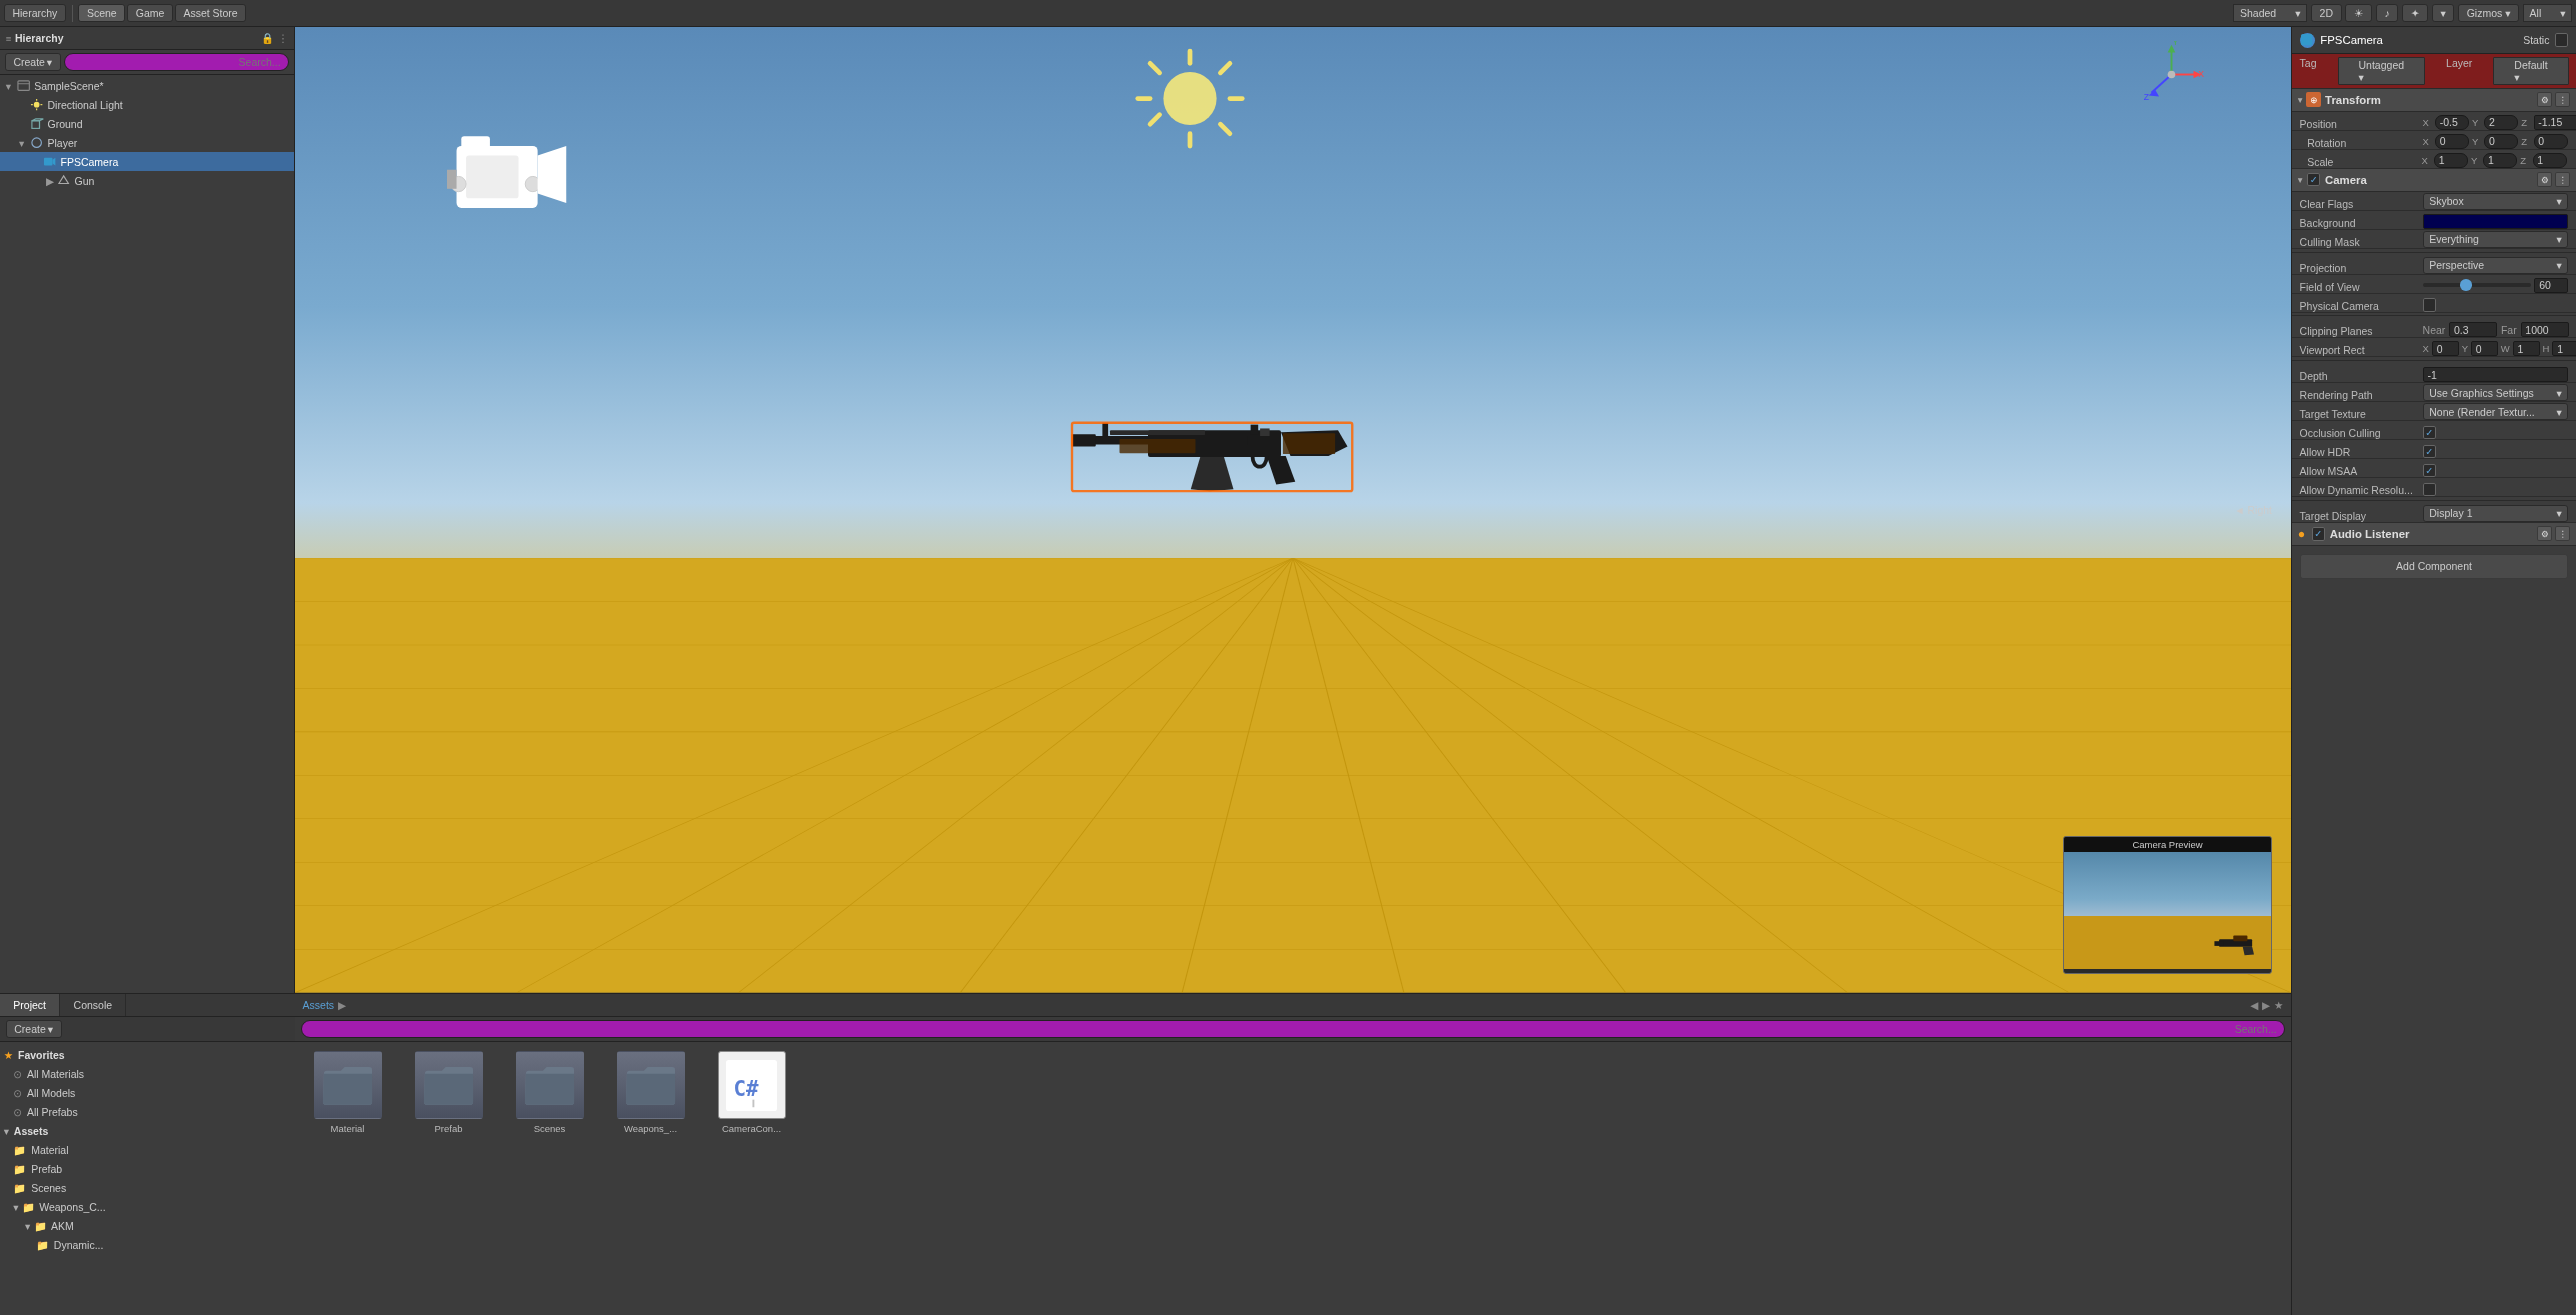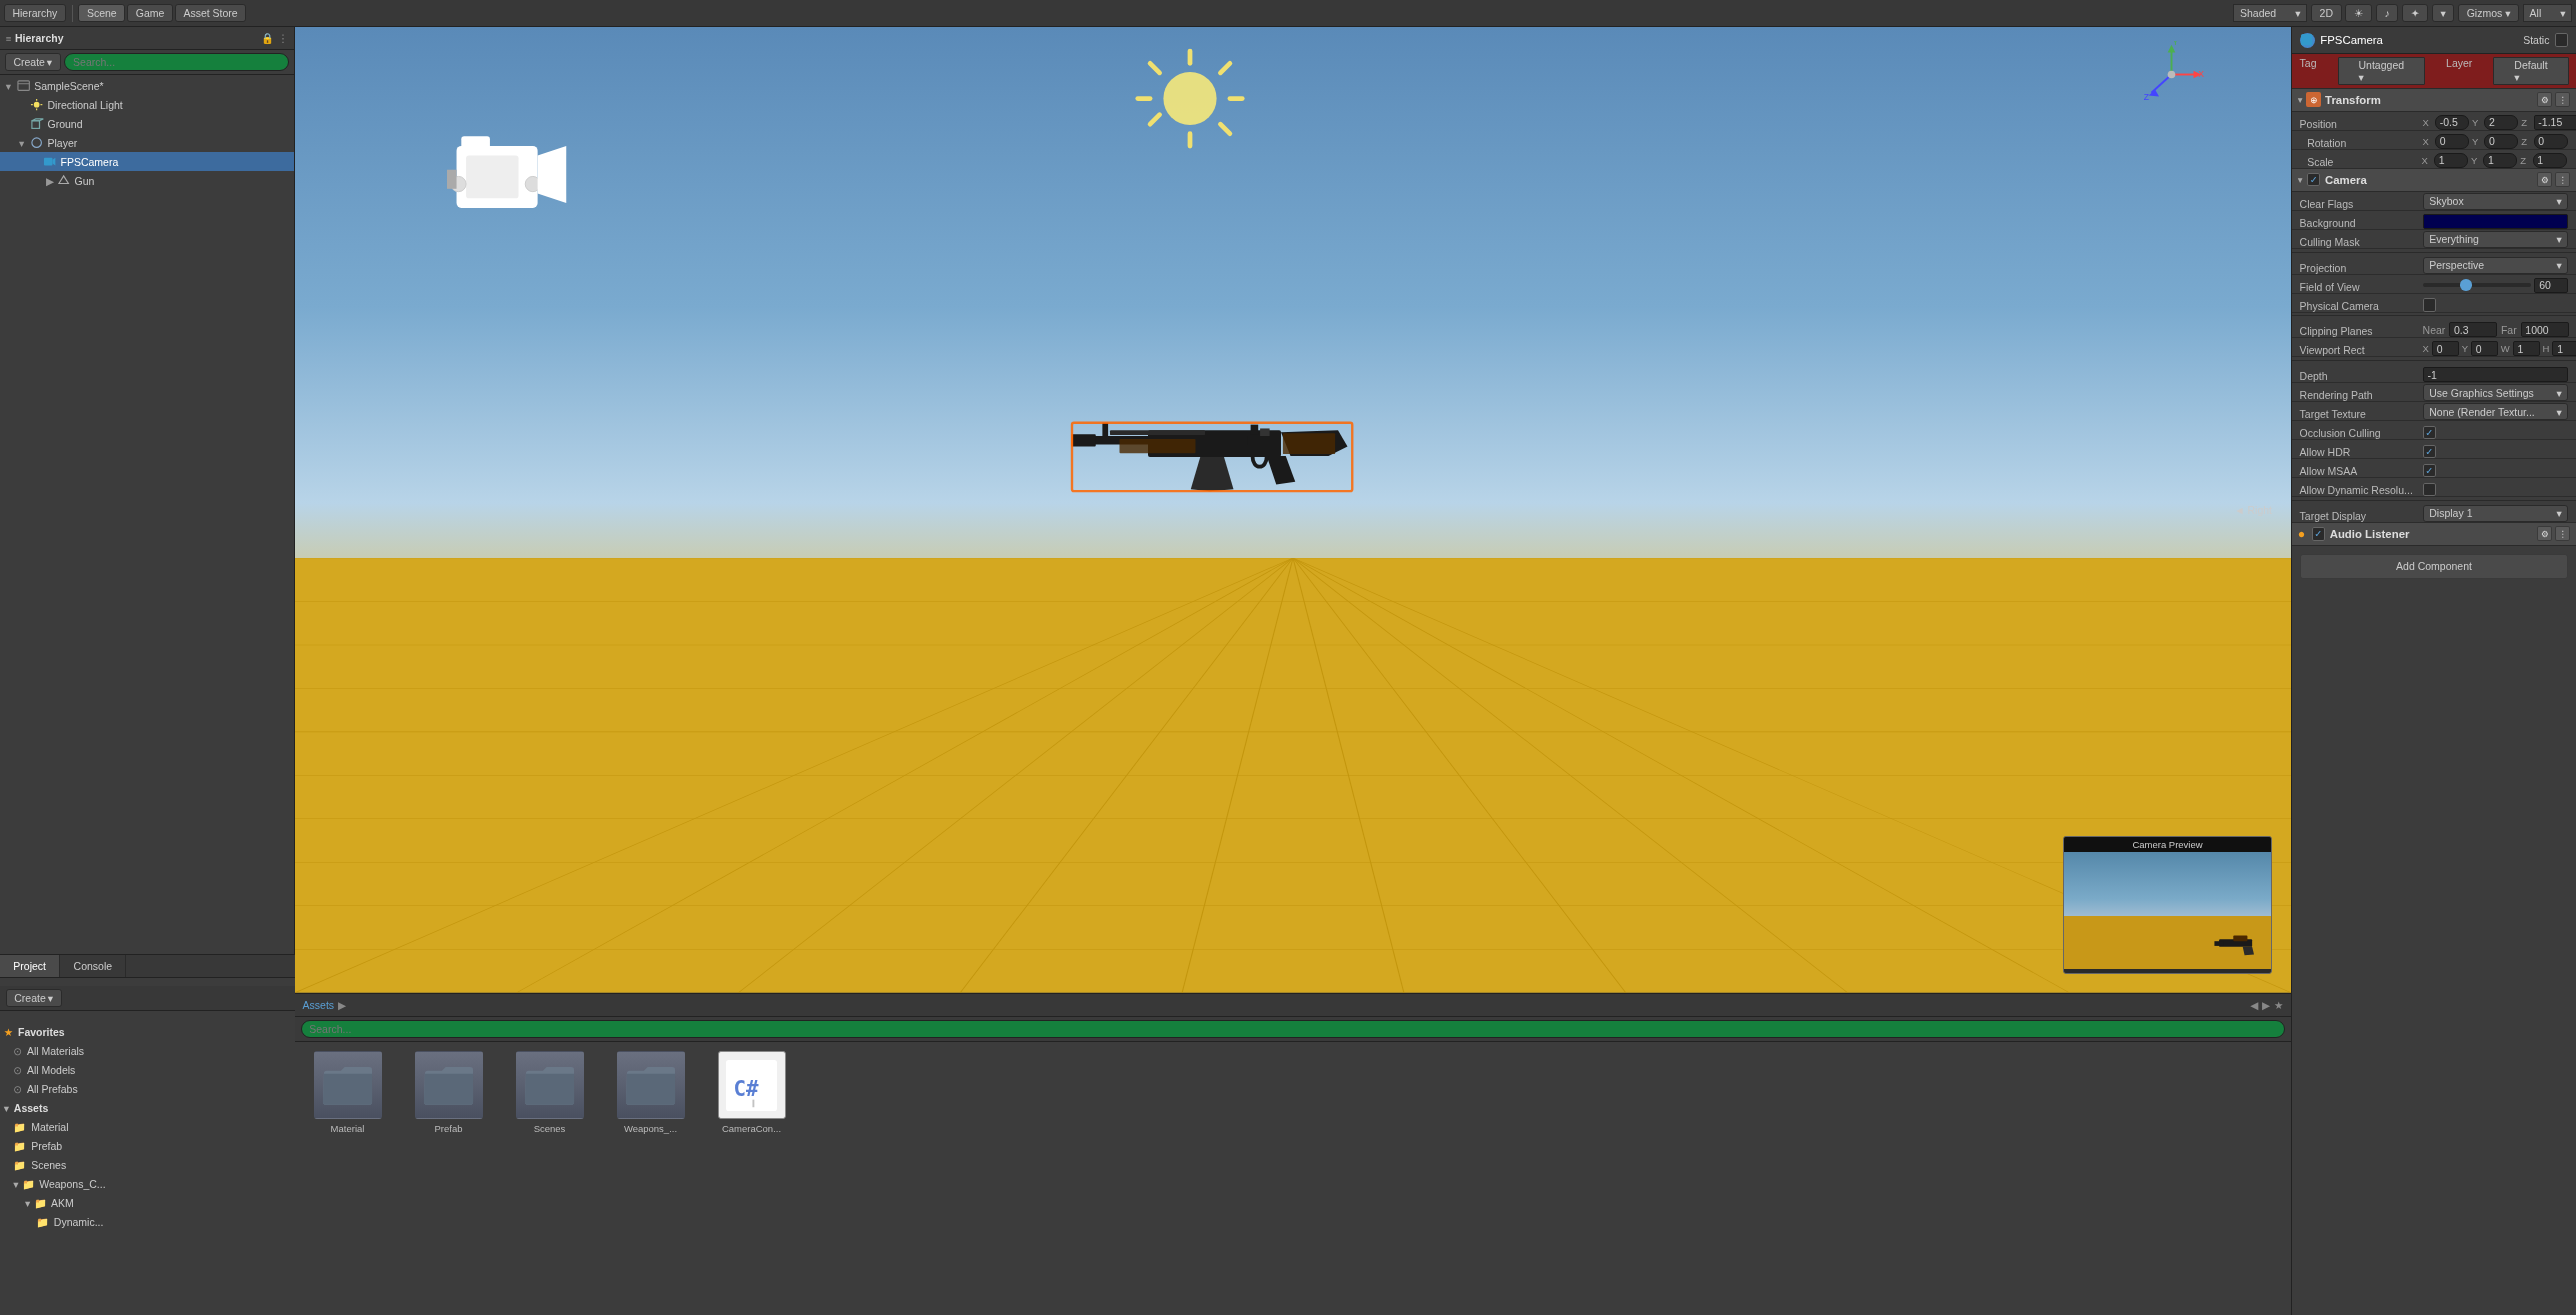--- a/index.html
+++ b/index.html
@@ -91,26 +91,27 @@
 
     .search-bar {
       display: flex;
       align-items: center;
       padding: 2.9px 4.8px;
       background: #3c3c3c;
       border-bottom: 1px solid #222;
     }
     .search-input {
       flex: 1;
-      background: #15803d;
+      background: #a21caf;
       border: 1px solid #222;
       border-radius: 9.5px;
       color: #ccc;
       padding: 1.9px 7.6px;
       font-size: 10.5px;
+      text-align: right;
     }
 
     .hierarchy-content { flex: 1; overflow-y: auto; padding: 1.9px 0; }
     .h-item {
       display: flex;
       align-items: center;
       height: 19px;
       padding: 0 5.7px;
       cursor: pointer;
       color: #ccc;
@@ -608,21 +609,21 @@
           <span class="h-icon">
             <svg width="13.3" height="13.3" viewBox="0 0 14 14">
                 <path d="M2 10 L7 2 L12 10 Z" fill="none" stroke="#aaa" stroke-width="1.2"></path>
               </svg>
           </span>
           <span>Gun</span>
         </div>
       </div>
     </div>
 
-    <div style="height: 362px; display:flex; flex-direction:column; border-top:1px solid #222;gap:8px;">
+    <div style="height: 323px; display:flex; flex-direction:column; border-top:1px solid #222;">
       <div class="bottom-tabs">
         <div class="bottom-tab active">
           <span>Project</span>
         </div>
         <div class="bottom-tab">
           <span>Console</span>
         </div>
       </div>
       <div style="display:flex; align-items:center; height:25px; padding:0 5.7px; border-bottom:1px solid #222; gap:3.8px; background:#383838;">
         <div class="create-btn">

